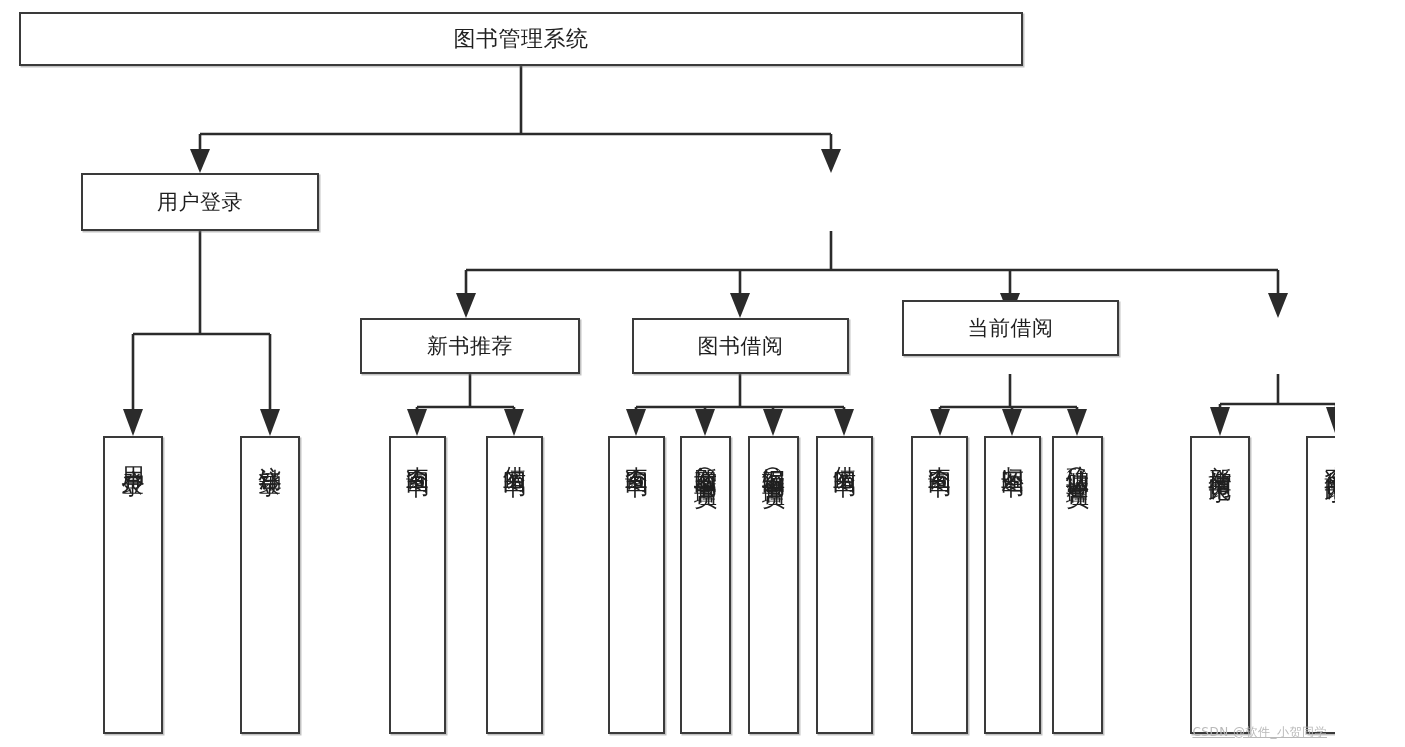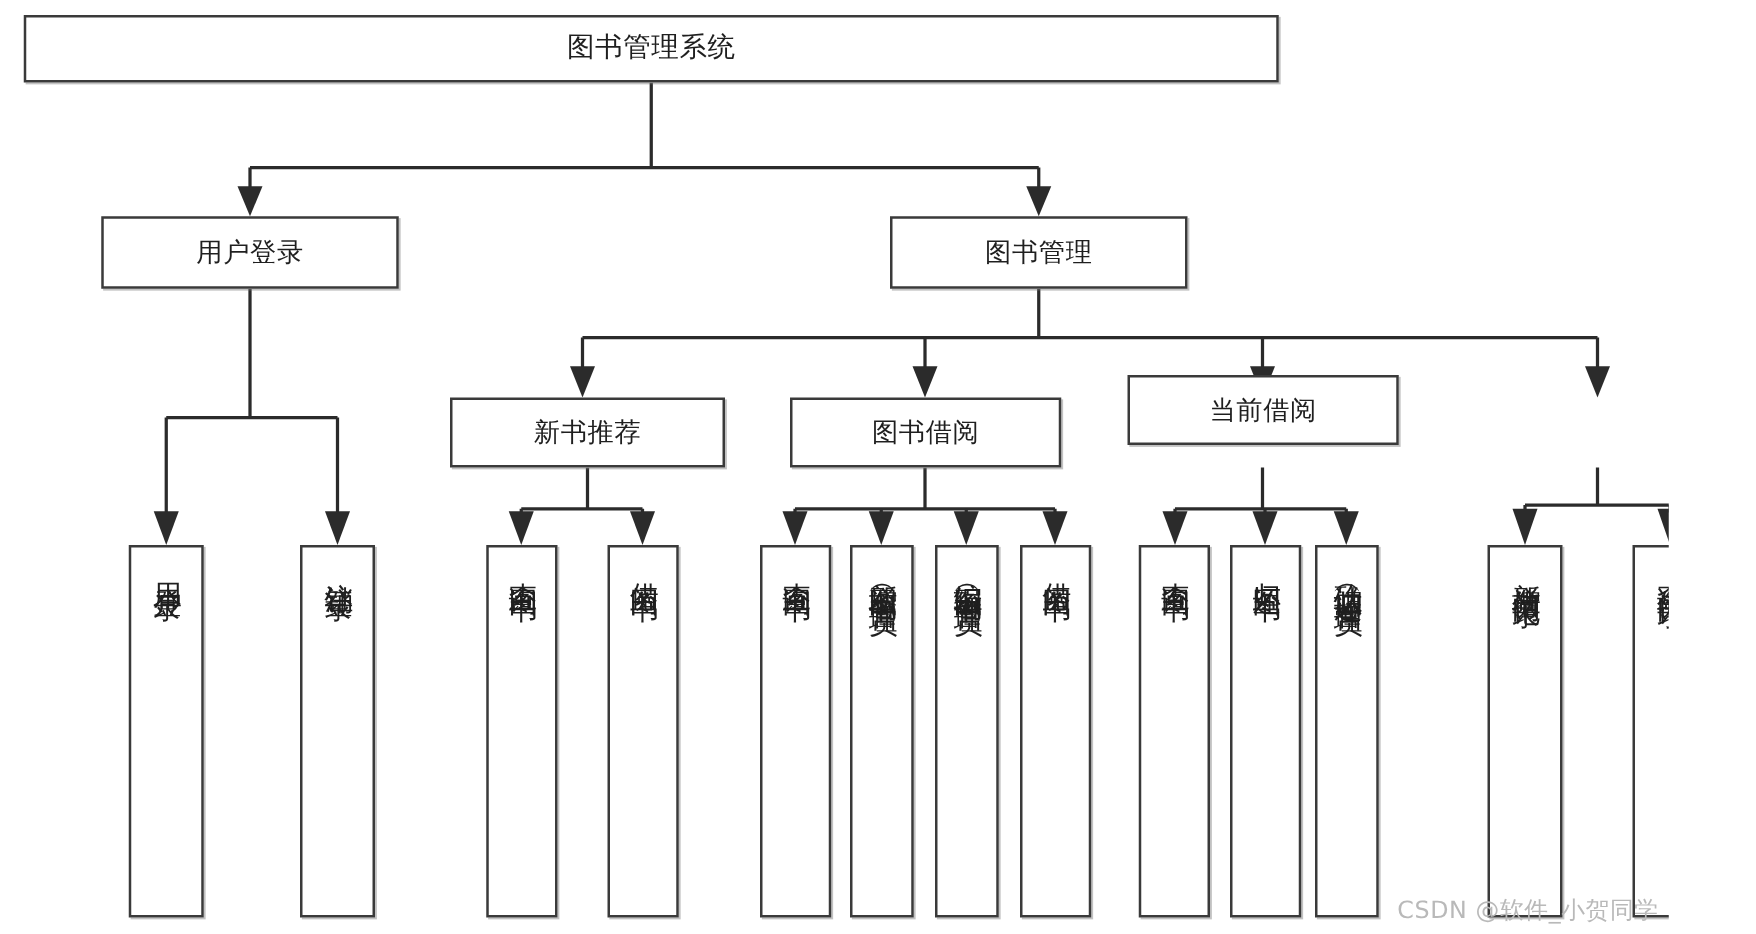--- a/index.html
+++ b/index.html
@@ -74,25 +74,26 @@
     line-height: 1;
     white-space: nowrap;
   }
   #root-node .label { font-size: 22px; }
 
   
   #watermark {
     position: absolute;
     right: 8px;
     bottom: 6px;
-    font-size: 19px;
+    font-size: 12px;
     color: #b9b9b9;
     letter-spacing: 0.5px;
     white-space: nowrap;
     font-family: "DejaVu Sans", "Liberation Sans", sans-serif;
+    text-decoration: underline;
   }
 </style>
 </head>
 <body>
 
 <div id="canvas">
 
   <svg id="wires" viewBox="0 0 1405 747" width="1405" height="747">
 
     <g>
@@ -172,23 +173,20 @@
   </svg>
 
   <div class="node horiz" id="root-node" style="left:19px; top:12px; width:1004px; height:54px;">
     <span class="label">图书管理系统</span>
   </div>
 
   <div class="node horiz" style="left:81px; top:173px; width:238px; height:58px;">
     <span class="label">用户登录</span>
   </div>
 
-  <div class="node horiz" style="left:712px; top:173px; width:238px; height:58px;">
-    <span class="label">图书管理</span>
-  </div>
 
   <div class="node horiz" style="left:360px; top:318px; width:220px; height:56px;text-align:center;">
     <span class="label">新书推荐</span>
   </div>
 
   <div class="node horiz" style="left:632px; top:318px; width:217px; height:56px;justify-content:center;">
     <span class="label">图书借阅</span>
   </div>
 
   <div class="node horiz" style="left:902px; top:300px; width:217px; height:56px;">

